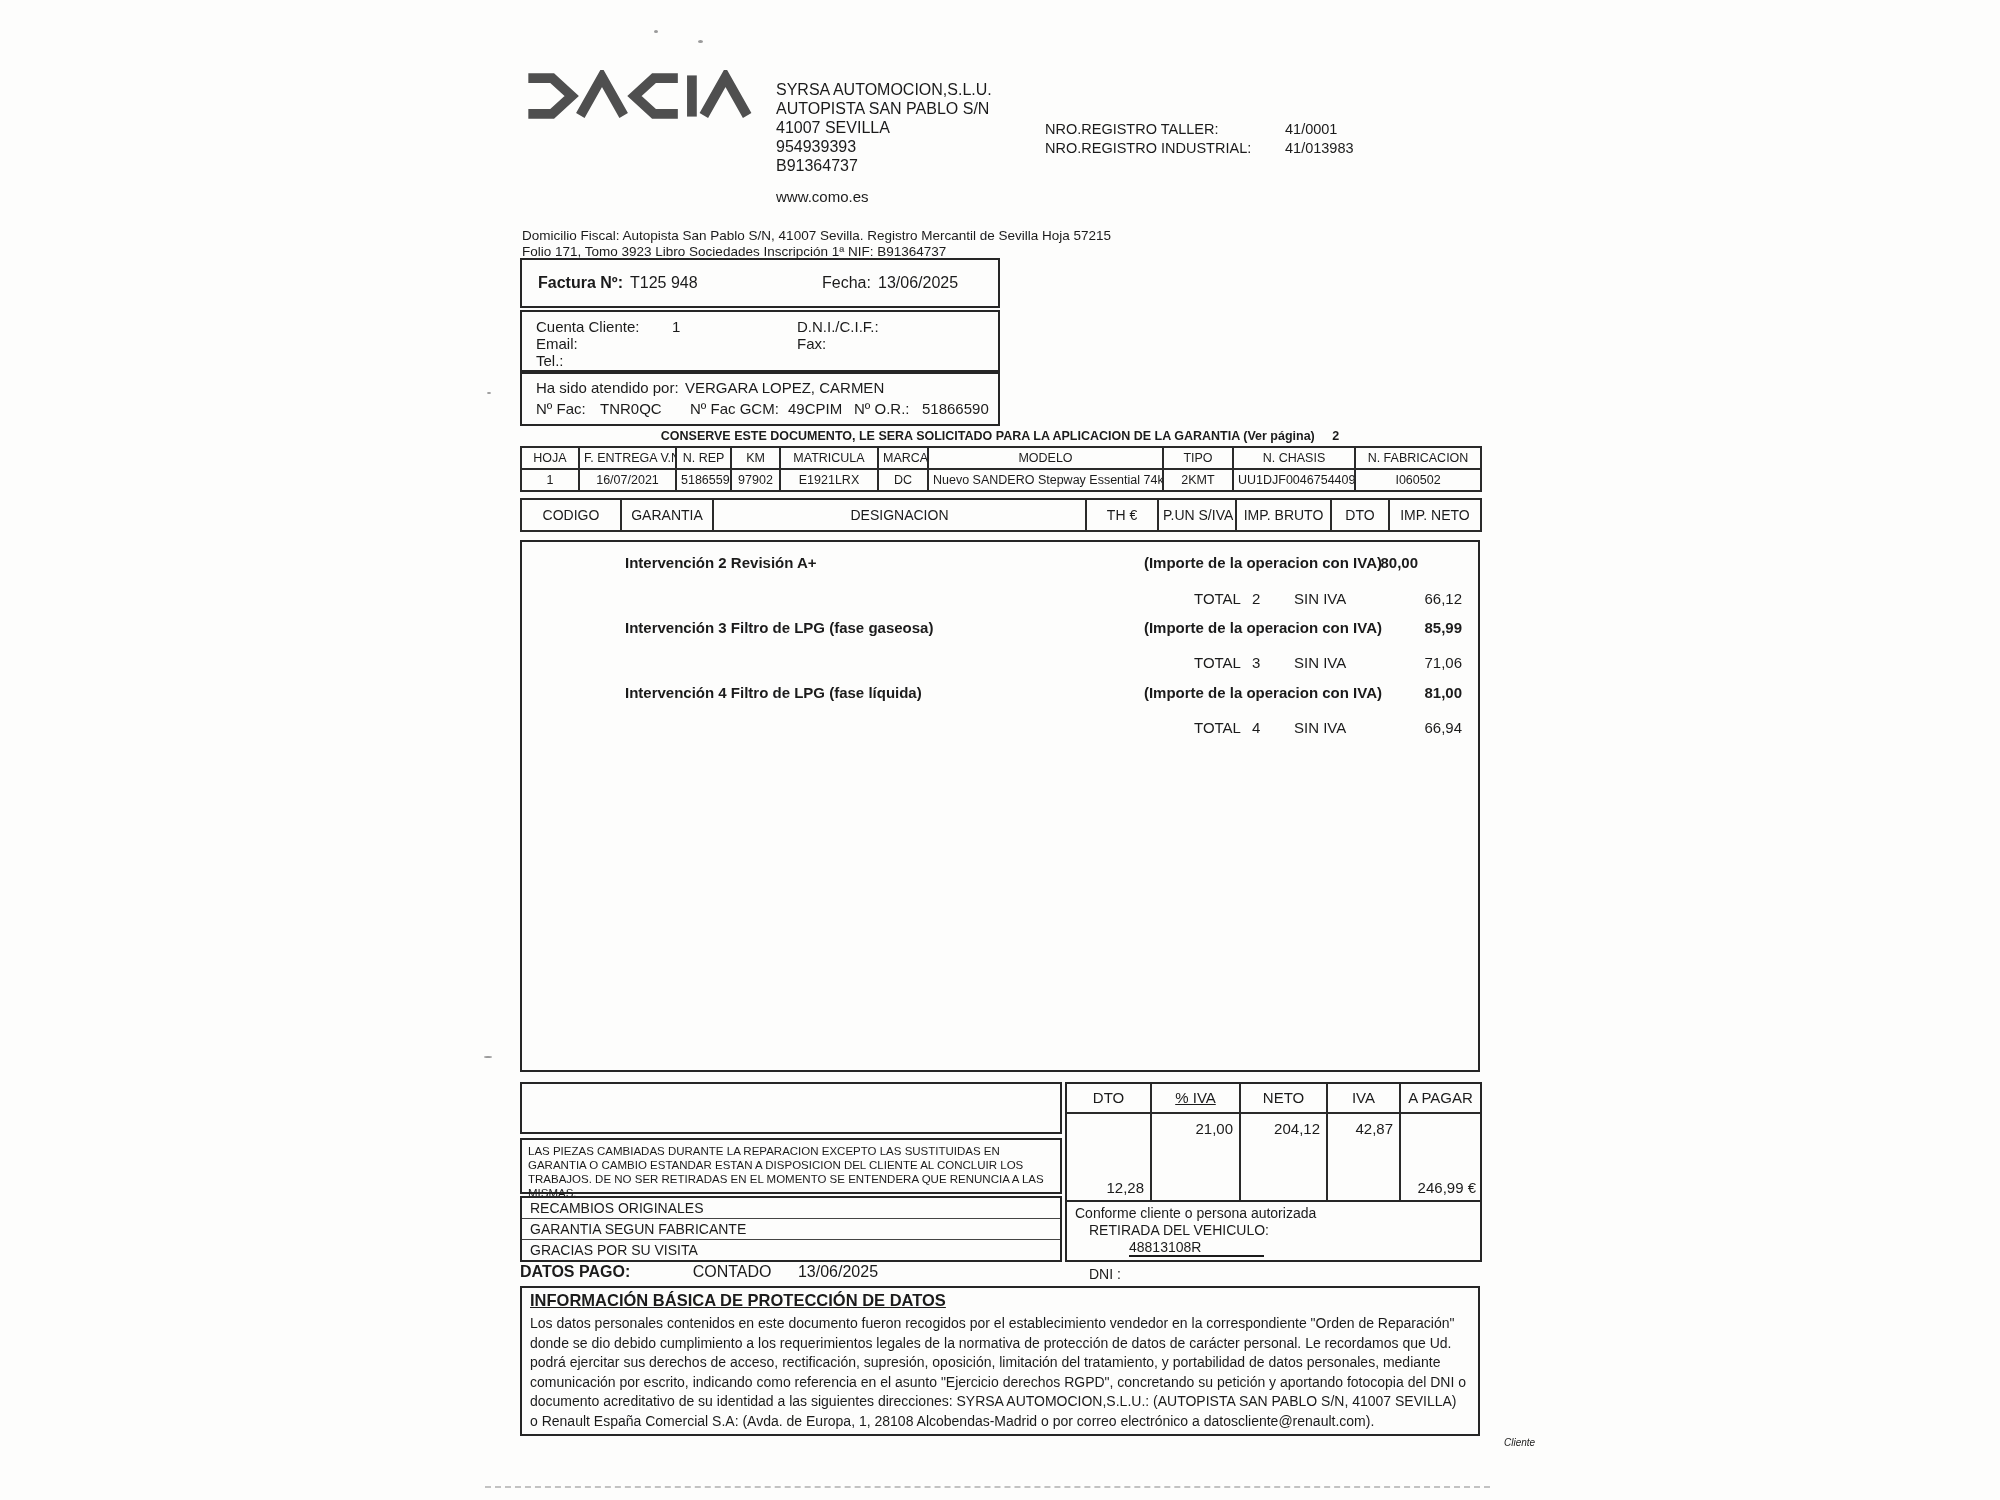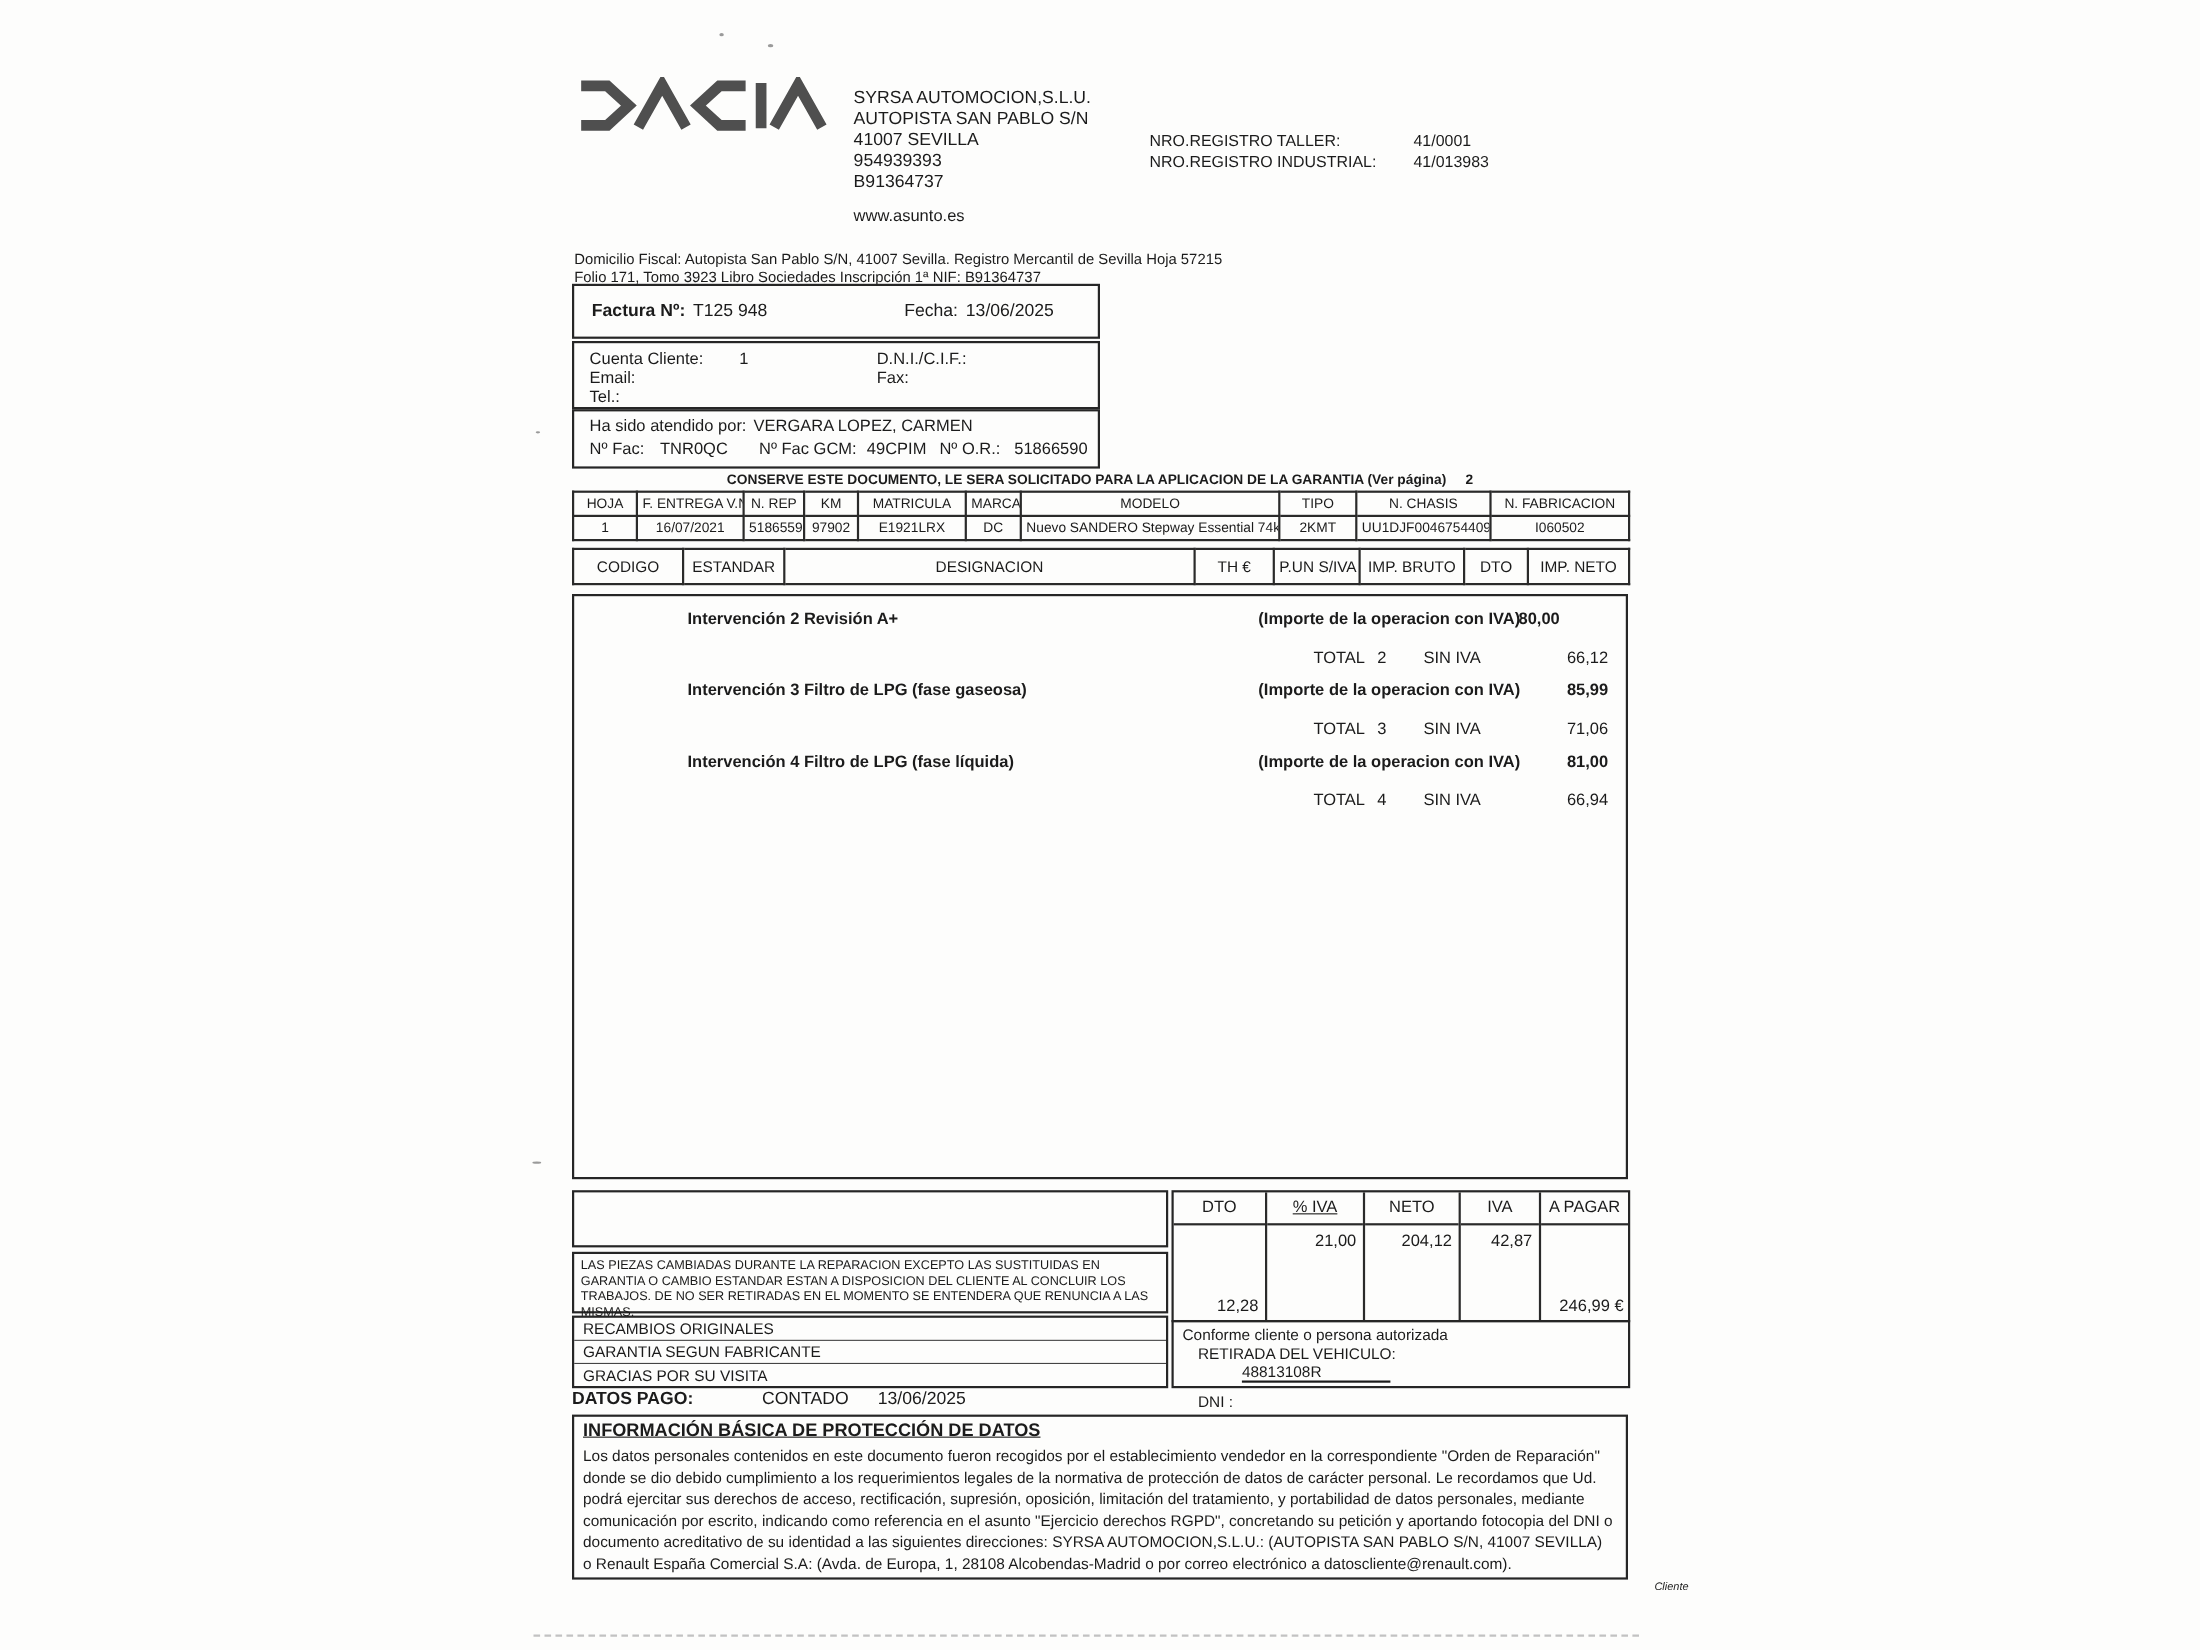--- a/index.html
+++ b/index.html
@@ -55,21 +55,21 @@
     <div class="row">
       <span style="width:240px;display:inline-block;">NRO.REGISTRO TALLER:</span>
       <span>41/0001</span>
     </div>
     <div class="row">
       <span style="width:240px;display:inline-block;">NRO.REGISTRO INDUSTRIAL:</span>
       <span>41/013983</span>
     </div>
   </div>
 
-  <div class="abs" style="left:776px;top:188px;font-size:15px;">www.asunto.es</div>
+  <div class="abs" style="left:776px;top:188px;font-size:15px;">www.como.es</div>
 
   <div class="abs" style="left:522px;top:228px;font-size:13.5px;line-height:15.5px;">
     <div>Domicilio Fiscal: Autopista San Pablo S/N, 41007 Sevilla. Registro Mercantil de Sevilla Hoja 57215</div>
     <div>Folio 171, Tomo 3923 Libro Sociedades Inscripción 1ª NIF: B91364737</div>
   </div>
 
   <div class="box" style="left:520px;top:258px;width:476px;height:46px;">
     <span class="abs b" style="left:16px;top:14px;font-size:16px;">Factura Nº:</span>
     <span class="abs" style="left:108px;top:14px;font-size:16px;">T125 948</span>
     <span class="abs" style="left:300px;top:14px;font-size:16px;">Fecha:</span>
@@ -152,21 +152,21 @@
           <col style="width:373px">
           <col style="width:72px">
         <col style="width:78px">
           <col style="width:95px">
           <col style="width:58px">
           <col style="width:92px">
       </colgroup>
       <tbody>
           <tr style="height:32px;">
         <th class="center">CODIGO</th>
-        <th class="center">ESTANDAR</th>
+        <th class="center">GARANTIA</th>
         <th class="center">DESIGNACION</th>
         <th class="center">TH  €</th>
         <th class="center">P.UN S/IVA</th>
         <th class="center">IMP. BRUTO</th>
         <th class="center">DTO</th>
         <th class="center">IMP. NETO</th>
       </tr>
     </tbody>
       </table>
   </div>

